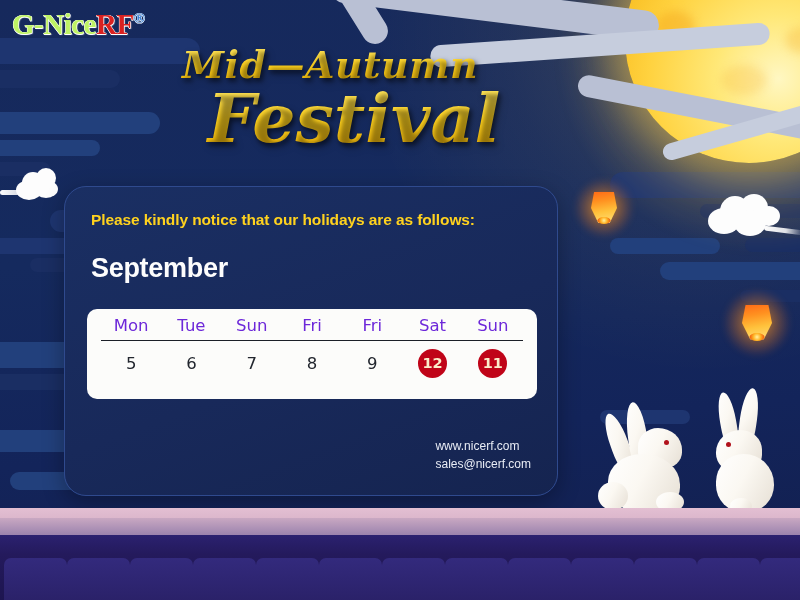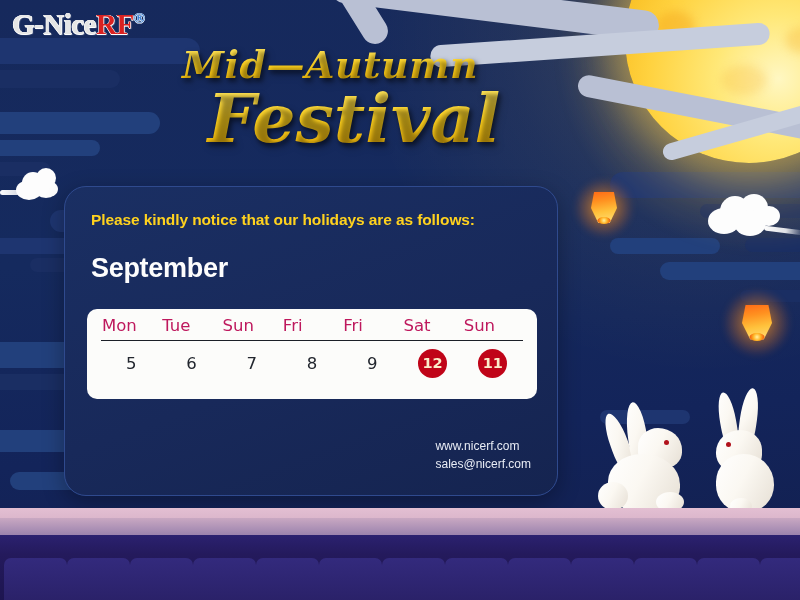--- a/index.html
+++ b/index.html
@@ -111,21 +111,21 @@
   .logo {
     position: absolute;
     left: 12px; top: 8px;
     font-family: "Liberation Serif", serif;
     font-weight: bold;
     font-size: 29px;
     letter-spacing: -0.5px;
     white-space: nowrap;
   }
   .logo .blue {
-    color: #e5e5e5;
+    color: #bef264;
     text-shadow: 0.5px 0 0 #fff, -0.5px 0 0 #fff, 0 0.5px 0 #fff, 0 -0.5px 0 #fff, 1px 1px 1px rgba(255,255,255,0.7);
     margin-top: 48px;
   }
   .logo .red {
     color: #d92121;
     text-shadow: 0.5px 0 0 #fff, -0.5px 0 0 #fff, 0 0.5px 0 #fff, 0 -0.5px 0 #fff, 1px 1px 1px rgba(255,255,255,0.7);
   }
   .logo .reg {
     color: #1f6fd0;
     font-size: 15px;
@@ -210,24 +210,24 @@
   }
   .cal-table {
     width: 100%;
     border-collapse: collapse;
     table-layout: fixed;
   }
   .cal-table th {
     font-family: "DejaVu Sans", sans-serif;
     font-weight: normal;
     font-size: 16.5px;
-    color: #be185d;
+    color: #6d28d9;
     padding-bottom: 5px;
     border-bottom: 1.6px solid #1b1f27;
-    text-align: left;
+    text-align: center;
   }
   .cal-table td {
     font-family: "DejaVu Sans", sans-serif;
     font-size: 16.5px;
     color: #22262e;
     text-align: center;
     height: 42px;
     vertical-align: middle;
   }
   .daynum { display: inline-block; line-height: 1; }

